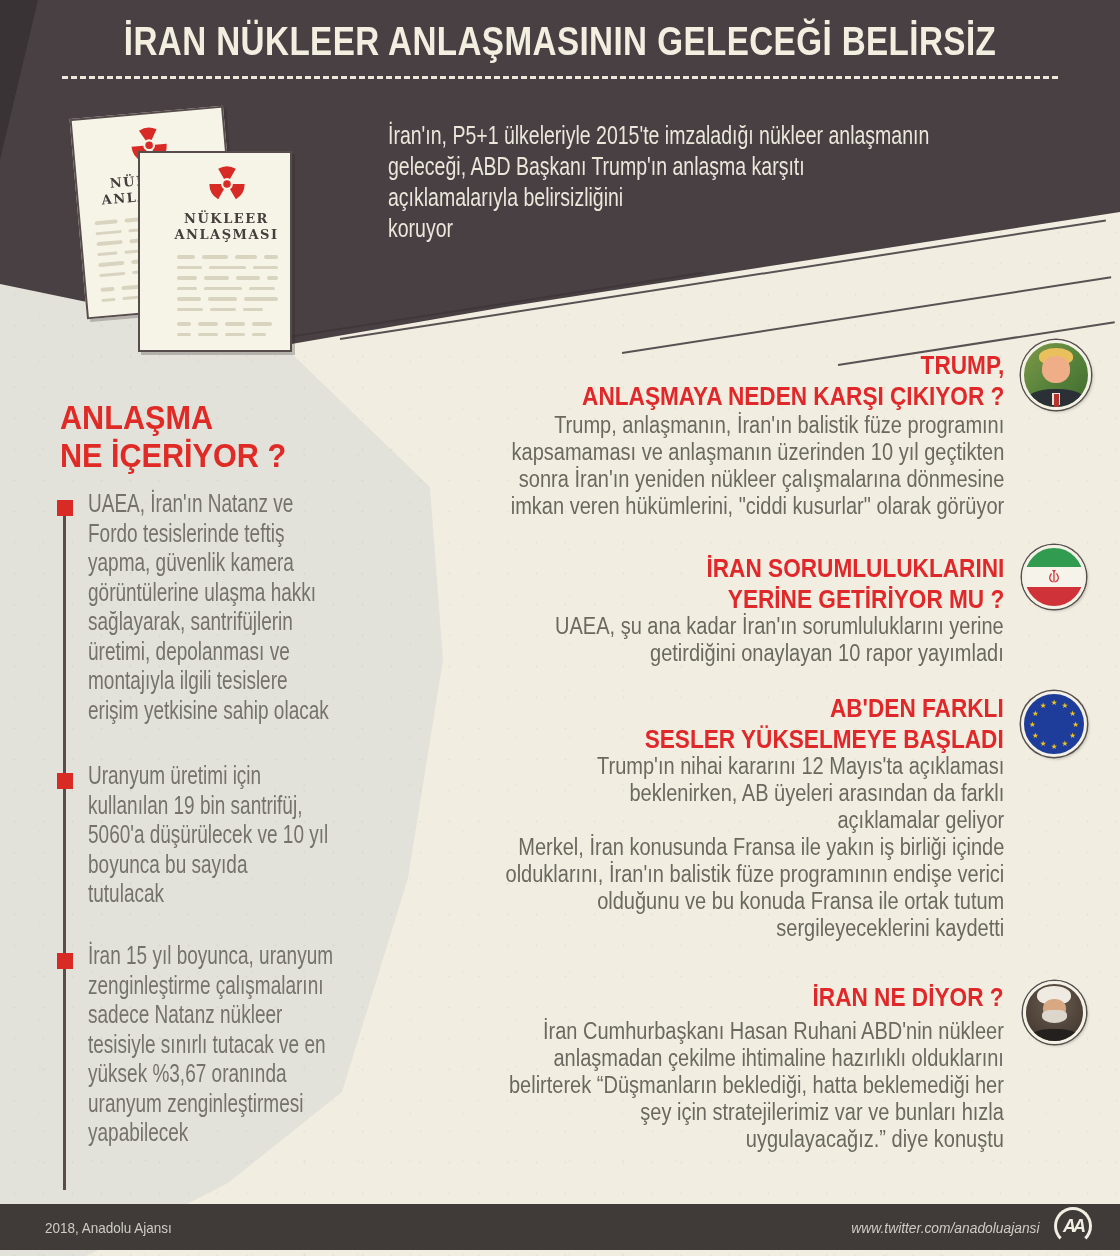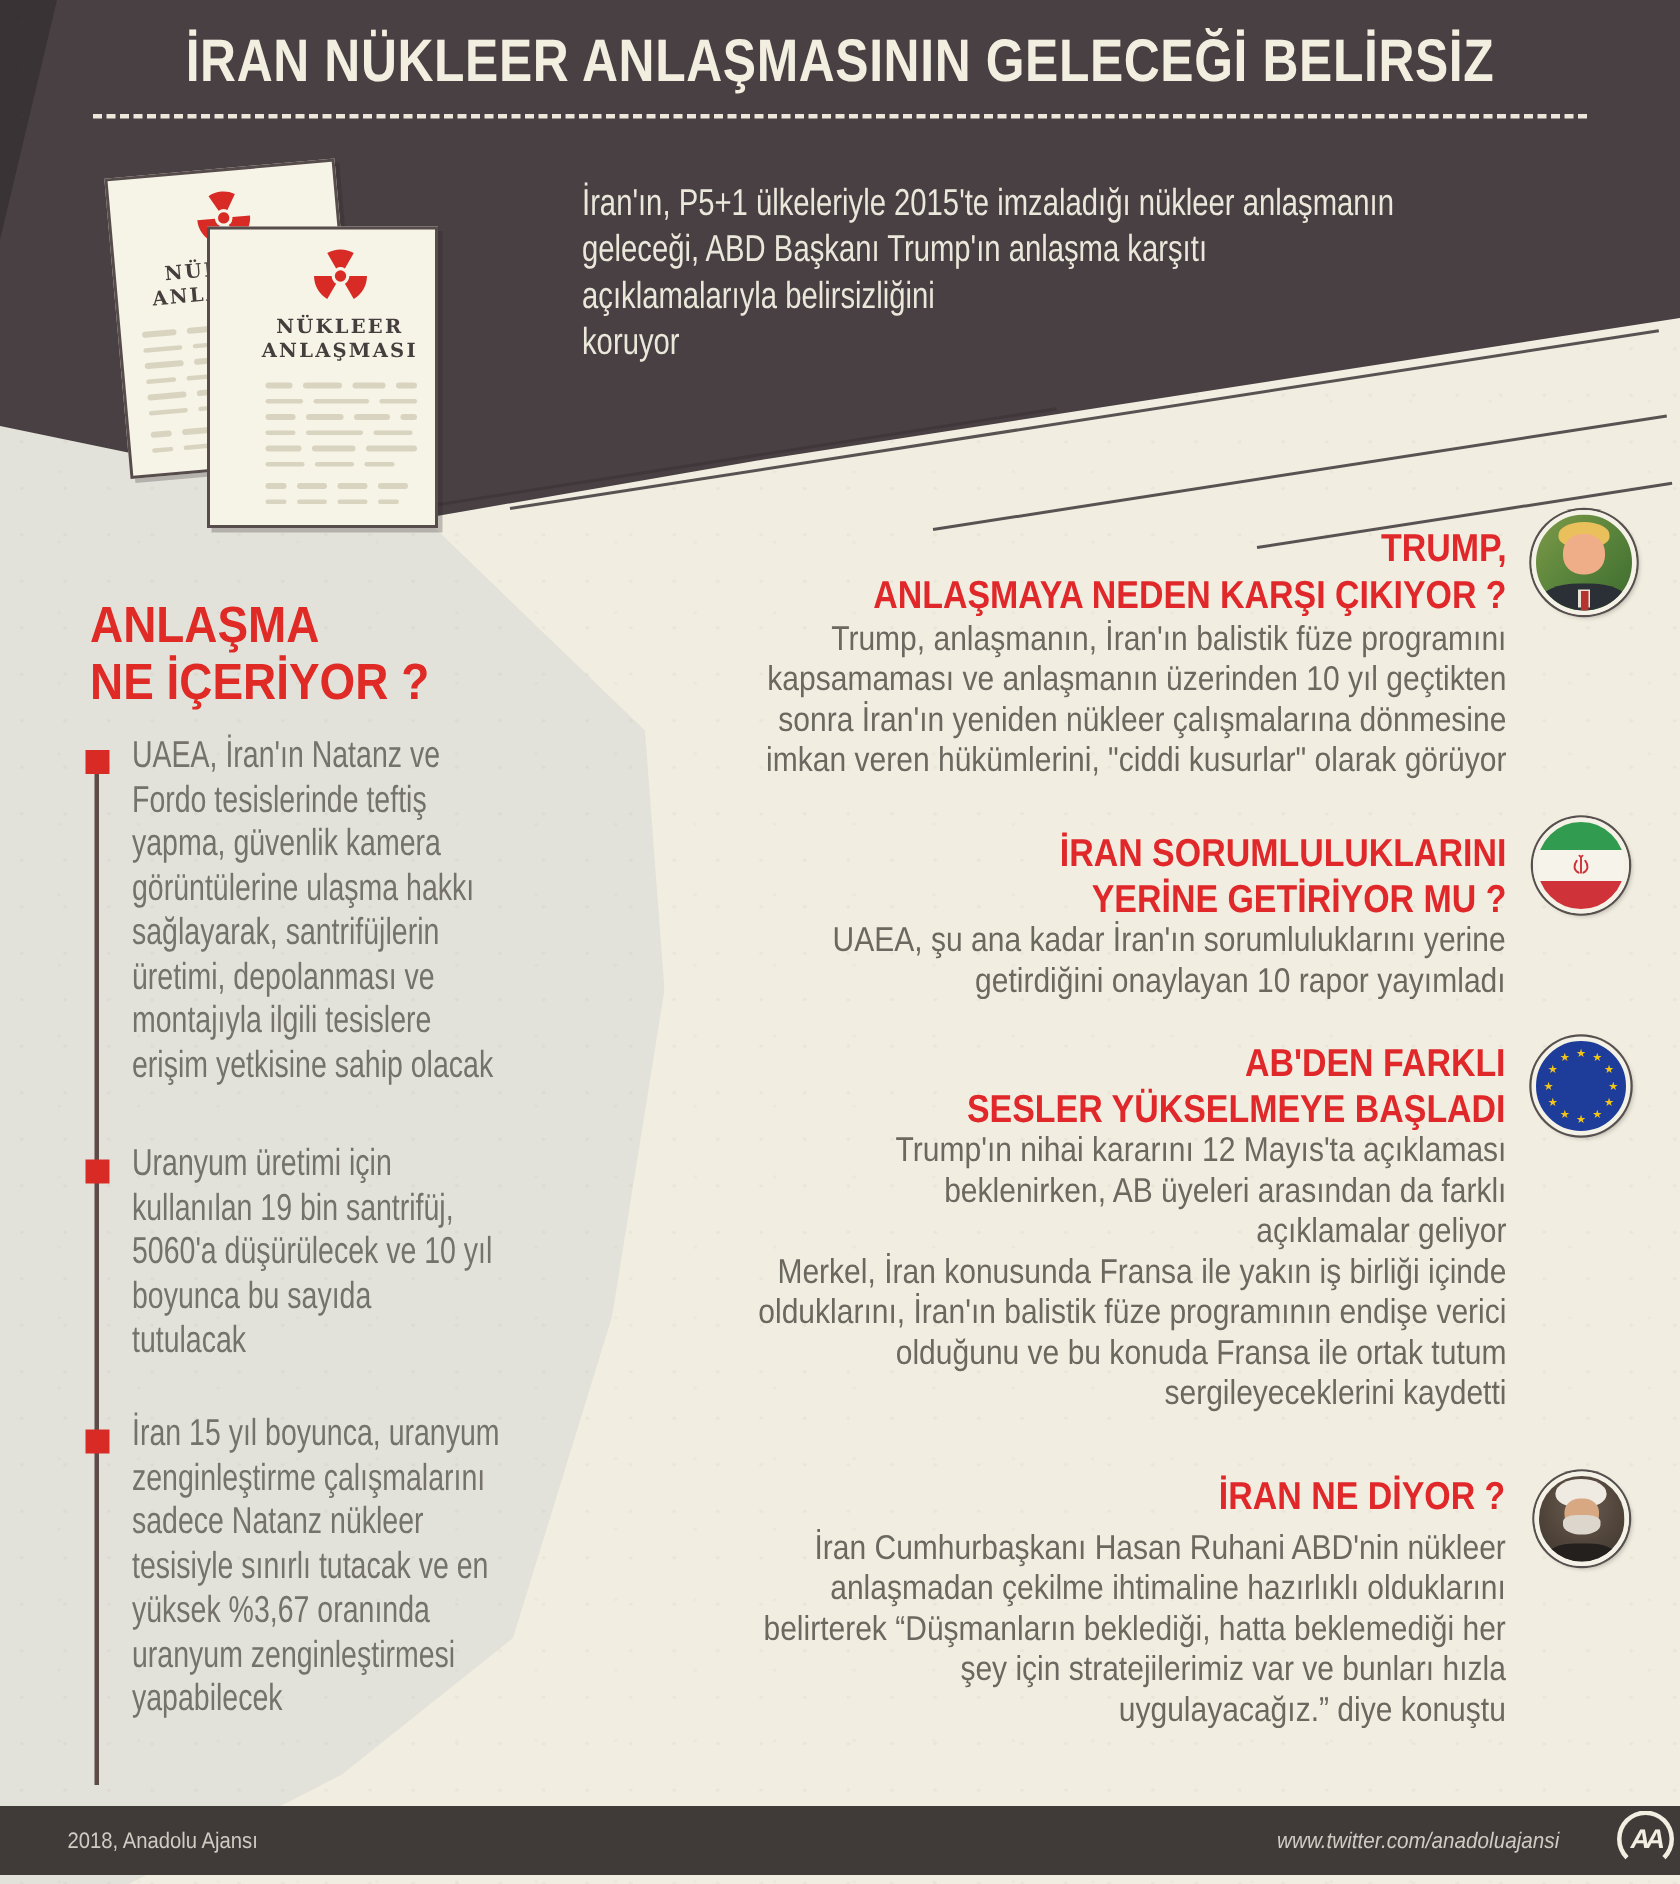--- a/index.html
+++ b/index.html
@@ -123,21 +123,21 @@
   .footer-bar{left:0;top:1204px;width:1120px;height:46px;background:#403b39;z-index:5;}
   .footer-left{
     left:45px;top:1219px;font-size:15px;color:#cfccc3;z-index:6;
     transform:scaleX(.9);transform-origin:top left;
   }
   .footer-right{
     right:80px;top:1219px;font-size:15px;font-style:italic;color:#cfccc3;z-index:6;
     transform:scaleX(.92);transform-origin:top right;
   }
   .aa-logo{
-    right:4px;top:1207px;width:38px;height:38px;z-index:6;
+    right:28px;top:1207px;width:38px;height:38px;z-index:6;
     border:3px solid #f1eee2;border-bottom-color:transparent;border-radius:50%;
     box-sizing:border-box;text-align:center;
   }
   .aa-logo span{
     display:inline-block;margin-top:6px;
     font-size:18px;font-weight:700;font-style:italic;letter-spacing:-3px;color:#f1eee2;
   }
 </style>
 </head>
 <body>

